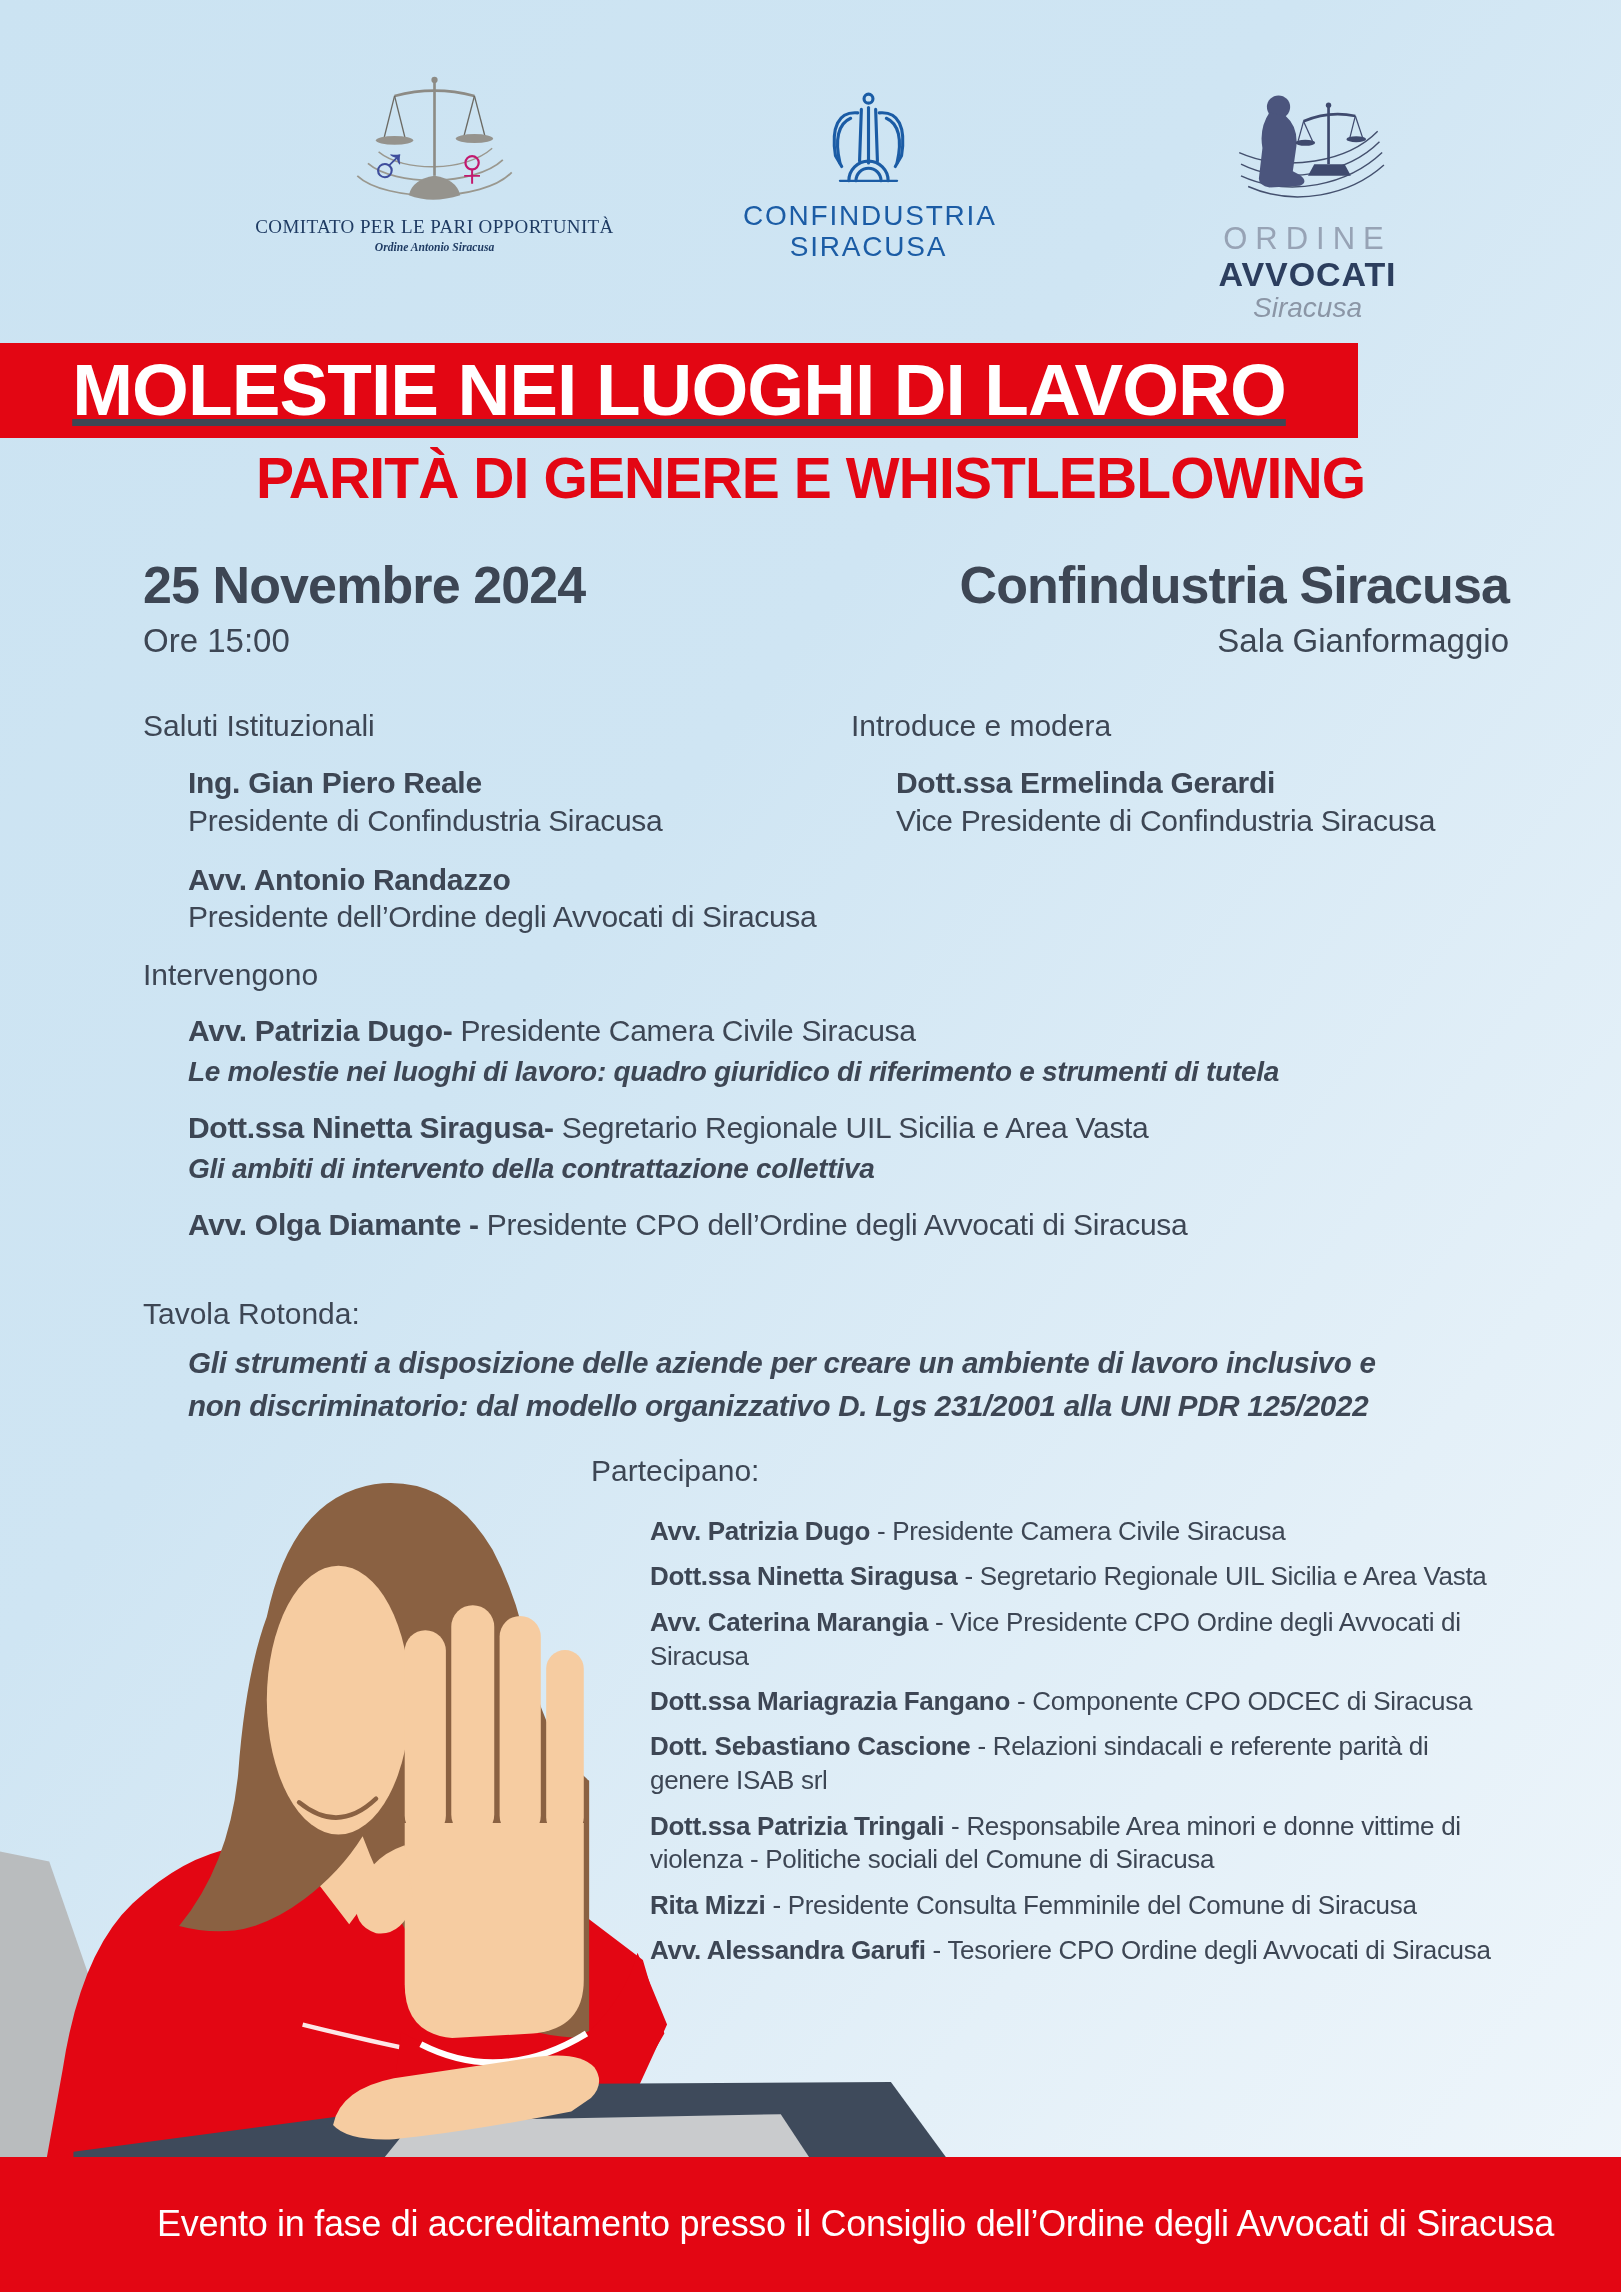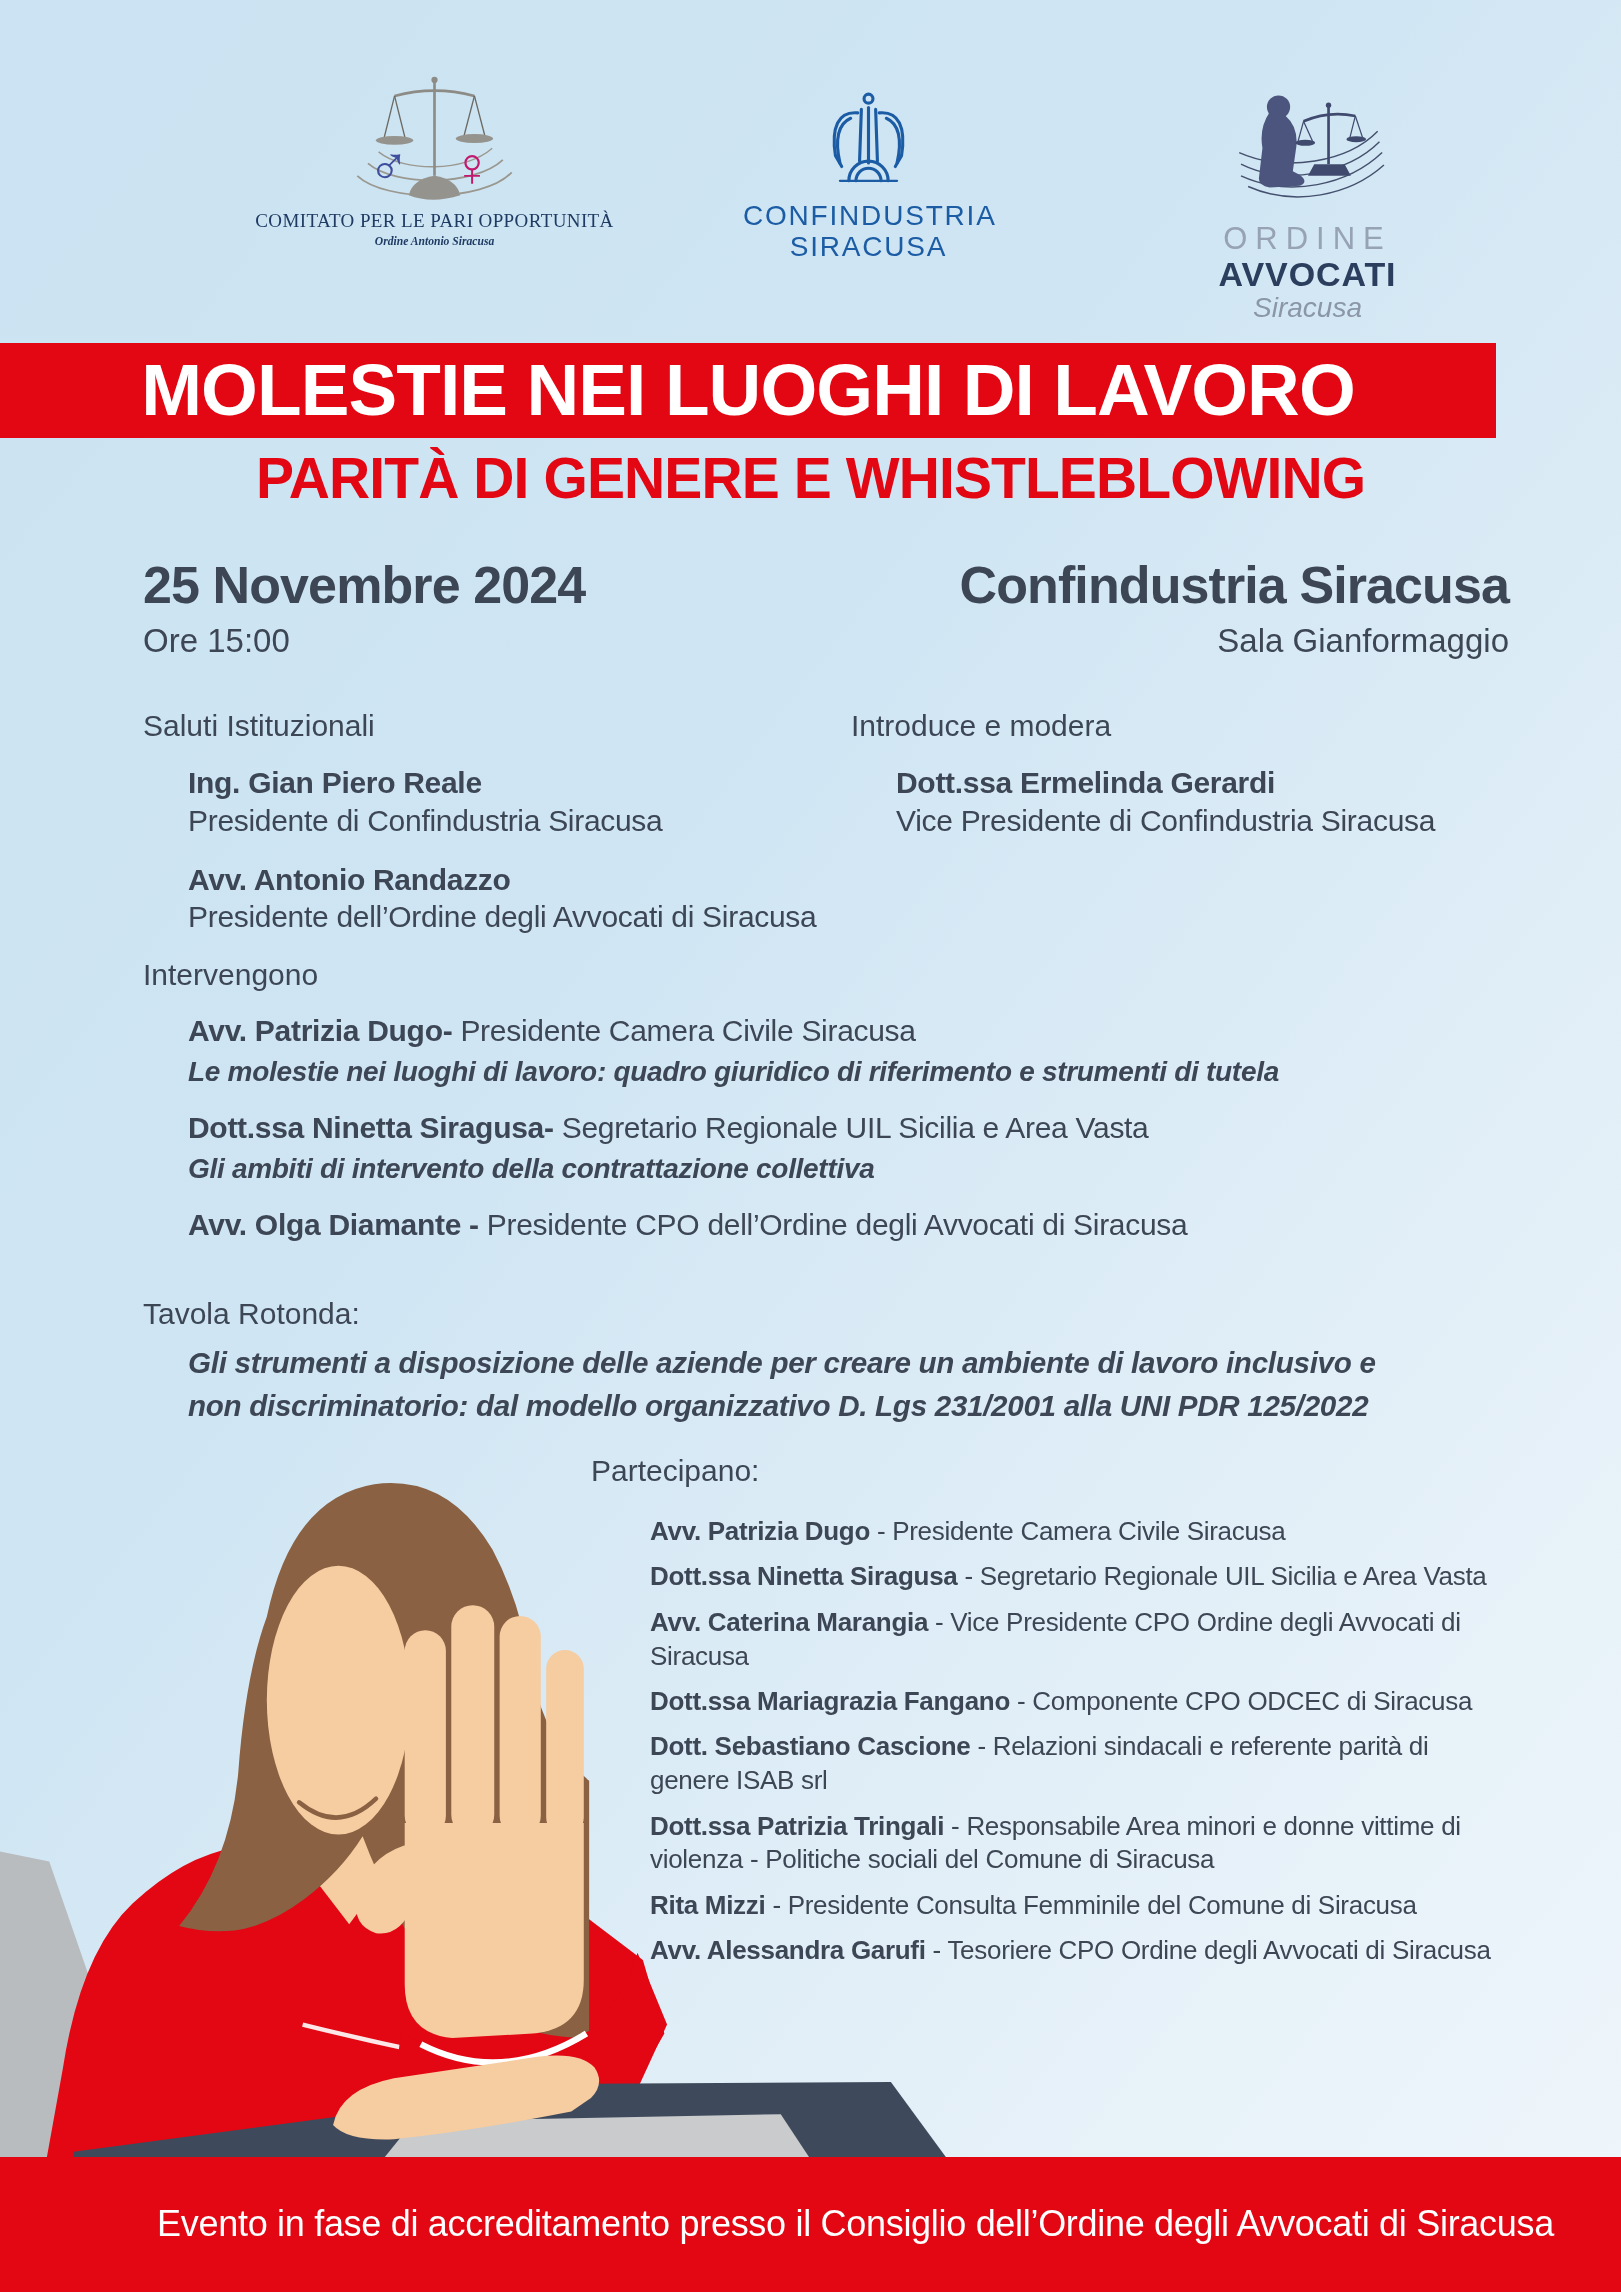--- a/index.html
+++ b/index.html
@@ -5,30 +5,30 @@
   html,body{margin:0;padding:0;background:#8e959c;}
   .poster{
     position:relative;width:1621px;height:2293px;overflow:hidden;
     background:linear-gradient(128deg,#cbe3f2 0%,#cfe5f3 38%,#e4f0f8 75%,#eff6fb 100%);
     font-family:"Liberation Sans",sans-serif;color:#3d4654;
   }
   .abs{position:absolute;}
   
   .logo{text-align:center;}
   .logo-cpo{left:224px;top:64px;width:421px;}
-  .cpo-title{font-family:"Liberation Serif",serif;font-size:19px;letter-spacing:0.4px;color:#1f3b63;margin-top:1px;}
+  .cpo-title{font-family:"Liberation Serif",serif;font-size:19px;letter-spacing:0.4px;color:#1f3b63;margin-top:7px;}
   .cpo-sub{font-family:"Liberation Serif",serif;font-size:11.6px;font-style:italic;font-weight:700;color:#1f3b63;margin-top:2.7px;}
   .logo-conf{left:743px;top:86px;width:251px;}
   .conf-line{font-size:28px;letter-spacing:1.8px;color:#1b5ca5;line-height:1.12;}
   .logo-ord{left:1173px;top:82px;width:269px;}
   .ord-l1{font-size:31px;letter-spacing:8px;color:#97a3b5;margin-top:1.8px;}
   .ord-l2{font-size:34px;font-weight:700;letter-spacing:0.9px;color:#2c3e5e;margin-top:-1.8px;}
   .ord-l3{font-size:28px;font-style:italic;color:#8b96a6;margin-top:-1.8px;}
   
-  .banner{left:0;top:343px;width:1496px;height:95px;background:#e30613;}
+  .banner{left:0;top:343px;width:1358px;height:95px;background:#e30613;text-decoration:underline;}
   .banner-title{color:#fff;font-size:73px;font-weight:700;letter-spacing:-0.9px;text-align:center;line-height:93px;}
   .subtitle{left:0;top:445px;width:1621px;text-align:center;font-size:57px;font-weight:700;color:#e30613;letter-spacing:-0.9px;}
   
   .event-date{left:143px;top:555px;}
   .event-venue{right:112px;top:555px;text-align:right;}
   .big-line{font-size:52px;font-weight:700;letter-spacing:-0.9px;}
   .small-line{font-size:33px;margin-top:7.2px;}
   
   .sec-label{font-size:30px;}
   .sec-saluti{left:143px;top:709px;width:708px;}

